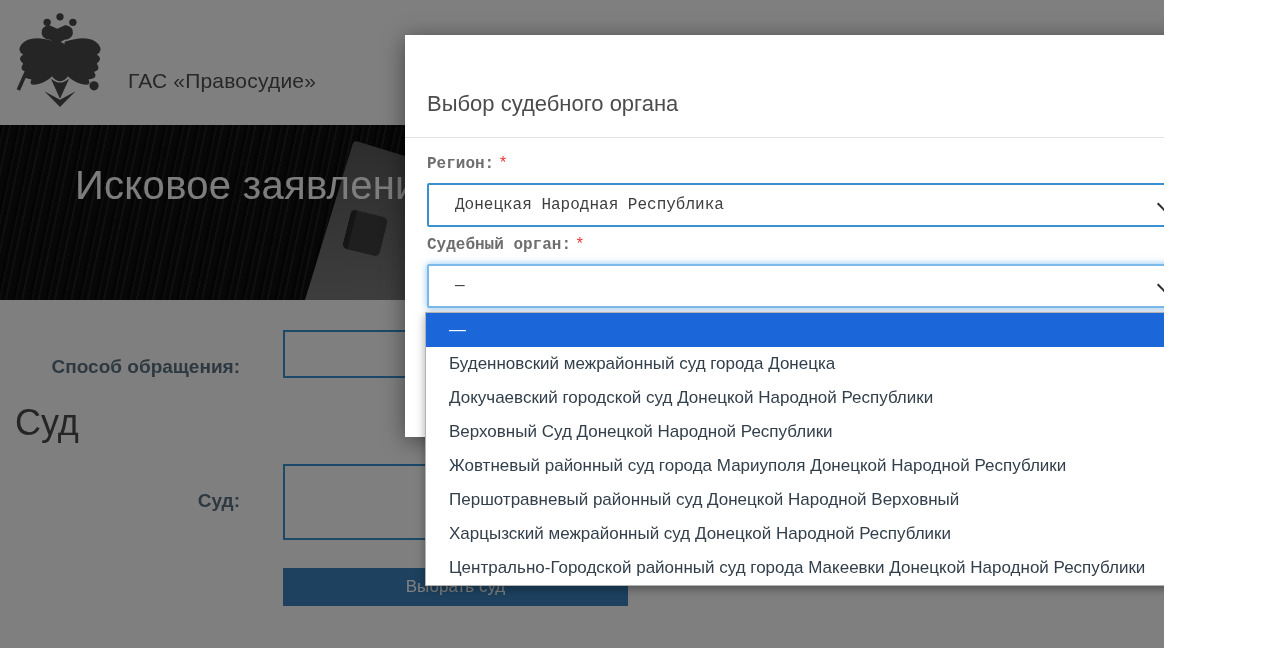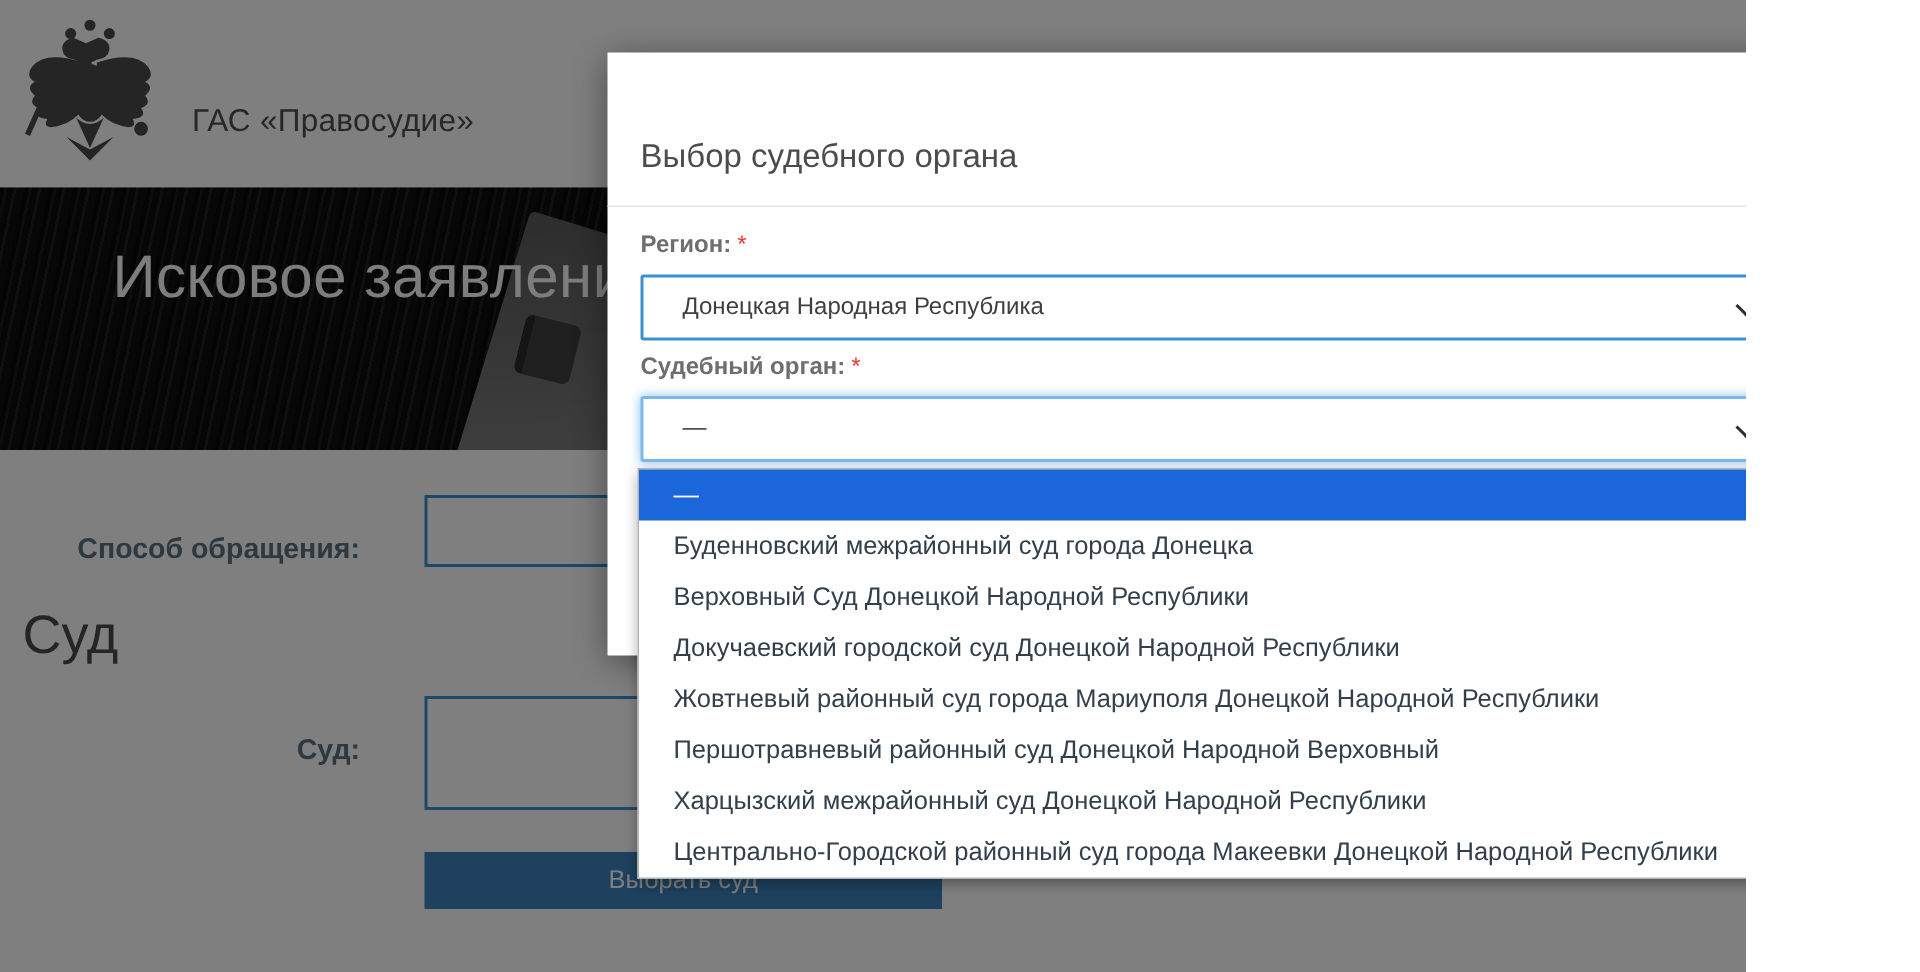--- a/index.html
+++ b/index.html
@@ -42,21 +42,21 @@
   
   .scrim { position:absolute; inset:0; z-index:10; background:rgba(0,0,0,.5); }
 
   
   .modal { position:absolute; left:405px; top:35px; width:807px; height:402px; z-index:20;
     background:#fff; box-shadow:0 4px 22px rgba(0,0,0,.45); }
   .modal-head { position:relative; padding:24px 24px 20px 22px; border-bottom:1px solid #e4e4e4;margin-top:32px; }
   .modal-title { font-size:22px; color:#4c4c4c; font-weight:400; }
   .modal-close { position:absolute; right:20px; top:22px; font-size:20px; font-weight:bold;
     color:#c9c9c9; cursor:pointer; line-height:1; }
-  .modal-body { padding:17px 20px 3px 22px; }
+  .modal-body { padding:17px 20px 3px 22px;font-family:Liberation Mono, monospace; }
   .field-label { font-size:16px; font-weight:bold; color:#6e6e6e; }
   .req { color:var(--required-red,#e53935); margin-left:4px; }
   .sel { position:relative; margin-top:10px; height:44px; background:#fff; cursor:pointer; }
   .sel-region { border:2px solid var(--select-border,#3b91d0); border-radius:2px; }
   .sel-court { border:2px solid #7db9e8; border-radius:2px;
     box-shadow:0 0 7px rgba(82,168,236,.7); }
   .sel-value { position:absolute; left:26px; top:0; height:40px; line-height:40px;
     font-size:16px; color:#3f3f3f; white-space:nowrap; }
   .chev { position:absolute; right:21px; top:14px; width:10px; height:10px;
     border-right:2.5px solid #2d2d2d; border-bottom:2.5px solid #2d2d2d; transform:rotate(45deg); }
@@ -140,21 +140,21 @@
           <span class="sel-value">—</span>
           <span class="chev"></span>
         </div>
       </div>
     </div>
   </div>
 
   <div class="dropdown">
       <div class="dd-option selected">—</div>
       <div class="dd-option">Буденновский межрайонный суд города Донецка</div>
+      <div class="dd-option">Докучаевский городской суд Донецкой Народной Республики</div>
       <div class="dd-option">Верховный Суд Донецкой Народной Республики</div>
-      <div class="dd-option">Докучаевский городской суд Донецкой Народной Республики</div>
       <div class="dd-option">Жовтневый районный суд города Мариуполя Донецкой Народной Республики</div>
       <div class="dd-option">Першотравневый районный суд Донецкой Народной Верховный</div>
       <div class="dd-option">Харцызский межрайонный суд Донецкой Народной Республики</div>
       <div class="dd-option">Центрально-Городской районный суд города Макеевки Донецкой Народной Республики</div>
     </div>
 
 </div>
 
 </body></html>

